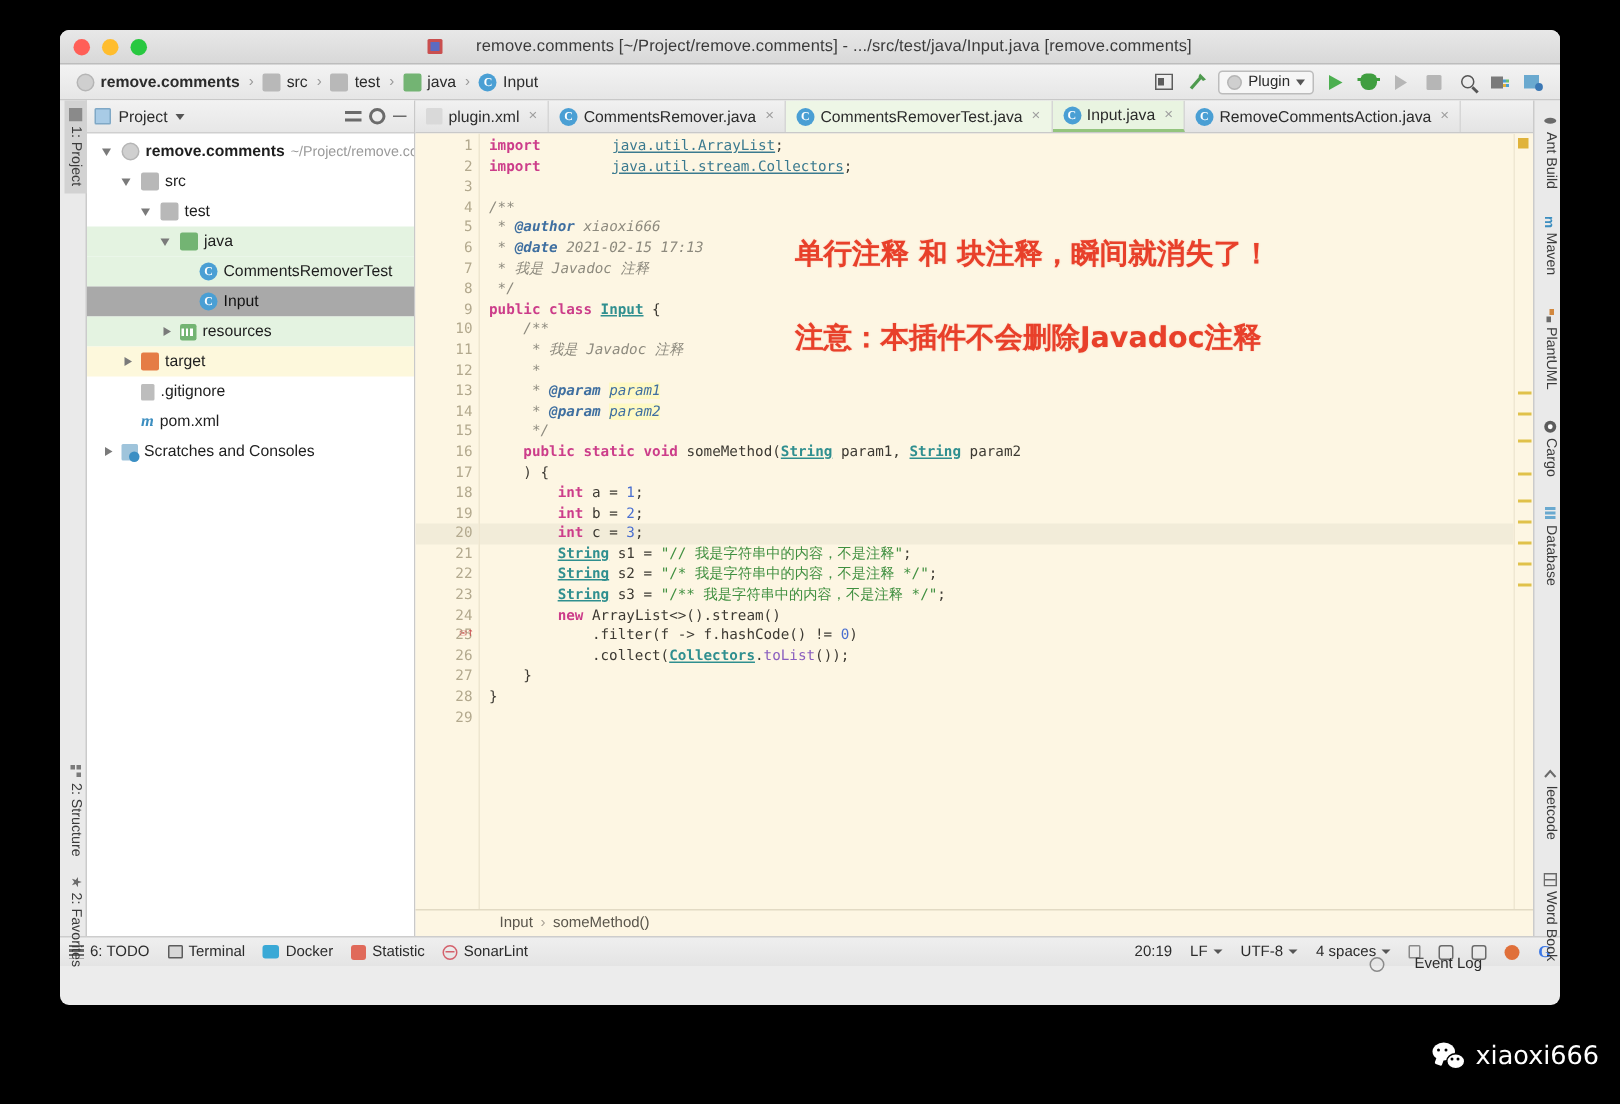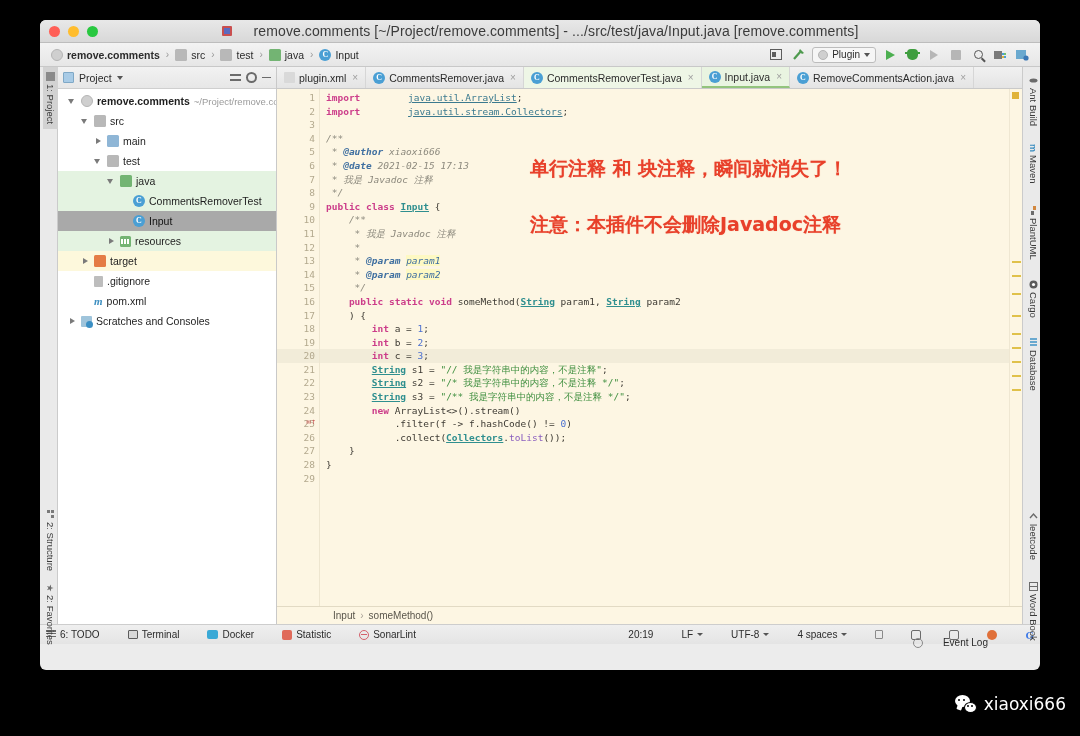--- a/index.html
+++ b/index.html
@@ -22,21 +22,21 @@
   .titlebar {
     height: 23px; background: linear-gradient(#e8e8e8,#d8d8d8);
     border-bottom: 1px solid #bdbdbd;
     display: flex; align-items: center; position: relative;
   }
   .traffic { display: flex; gap: 8px; padding-left: 9px; }
   .dot { width: 11px; height: 11px; border-radius: 50%; }
   .dot.r { background: #ff5f57; } .dot.y { background: #ffbd2e; } .dot.g { background: #28c840; }
   .title-text {
     position: absolute; left: 0; right: 0; text-align: center;
-    font-size: 14px; color: #3b3b3b; letter-spacing: .1px;
+    font-size: 11px; color: #3b3b3b; letter-spacing: .1px;
     display:flex; align-items:center; justify-content:center; gap:22px;
   }
   .app-ico { width: 10px; height: 10px; background:#c94f4f; border-radius:1px; display:inline-block;
              position:relative; }
   .app-ico::after{content:"";position:absolute;left:2px;top:2px;width:6px;height:6px;background:#5b6bc0;}
 
   
   .navbar {
     height: 24px; background: linear-gradient(#f3f3f3,#e6e6e6);
     border-bottom: 1px solid #c8c8c8;
@@ -181,21 +181,21 @@
   .editor-crumb {
     height: 18px; background: #fdf6e3; border-top: 1px solid #e2dac4;
     display: flex; align-items: center; padding-left: 56px; gap: 5px;
     font-size: 10px; color: #5a564c;
   }
   .editor-crumb .sep { color: #a9a296; }
 
   
   .statusbar {
     height: 20px; background: linear-gradient(#efefef,#e4e4e4); border-top: 1px solid #cdcdcd;
-    display: flex; align-items: center; padding: 0 6px; gap: 28px; font-size: 10px; color: #2b2b2b;
+    display: flex; align-items: center; padding: 0 6px; gap: 12px; font-size: 10px; color: #2b2b2b;
   }
   .st-item { display: flex; align-items: center; gap: 4px; white-space: nowrap; }
   .st-spacer { flex: 1; }
   .ic-todo{width:10px;height:9px;background:
      repeating-linear-gradient(180deg,#6b6b6b 0 1.5px,transparent 1.5px 3px);}
   .ic-term{width:10px;height:9px;border:1px solid #5c5c5c;border-radius:1px;background:#d8d8d8;}
   .ic-docker{width:11px;height:9px;background:#3aa9d6;border-radius:2px;}
   .ic-stat{width:10px;height:10px;background:#e06a5a;border-radius:2px;}
   .ic-sonar{width:10px;height:10px;border:1.6px solid #d4616c;border-radius:50%;position:relative;}
   .ic-sonar::after{content:"";position:absolute;left:1px;top:3px;width:6px;height:1.6px;background:#d4616c;}
@@ -355,26 +355,20 @@
               <span class="arrow open"></span>
               <span class="ic ic-mod"></span>
               <span class="tlabel bold">remove.comments</span>
               <span class="tpath">~/Project/remove.com</span>
             </div>
             <div class="trow">
               <span style="width:19px;flex:none"></span>
               <span class="arrow open"></span>
               <span class="ic ic-folder"></span>
               <span class="tlabel">src</span>
-            </div>
-            <div class="trow">
-              <span style="width:32px;flex:none"></span>
-              <span class="arrow closed"></span>
-              <span class="ic ic-folder" style="background:#8fb6d6"></span>
-              <span class="tlabel">main</span>
             </div>
             <div class="trow">
               <span style="width:32px;flex:none"></span>
               <span class="arrow open"></span>
               <span class="ic ic-folder"></span>
               <span class="tlabel">test</span>
             </div>
             <div class="trow green">
               <span style="width:45px;flex:none"></span>
               <span class="arrow open"></span>

